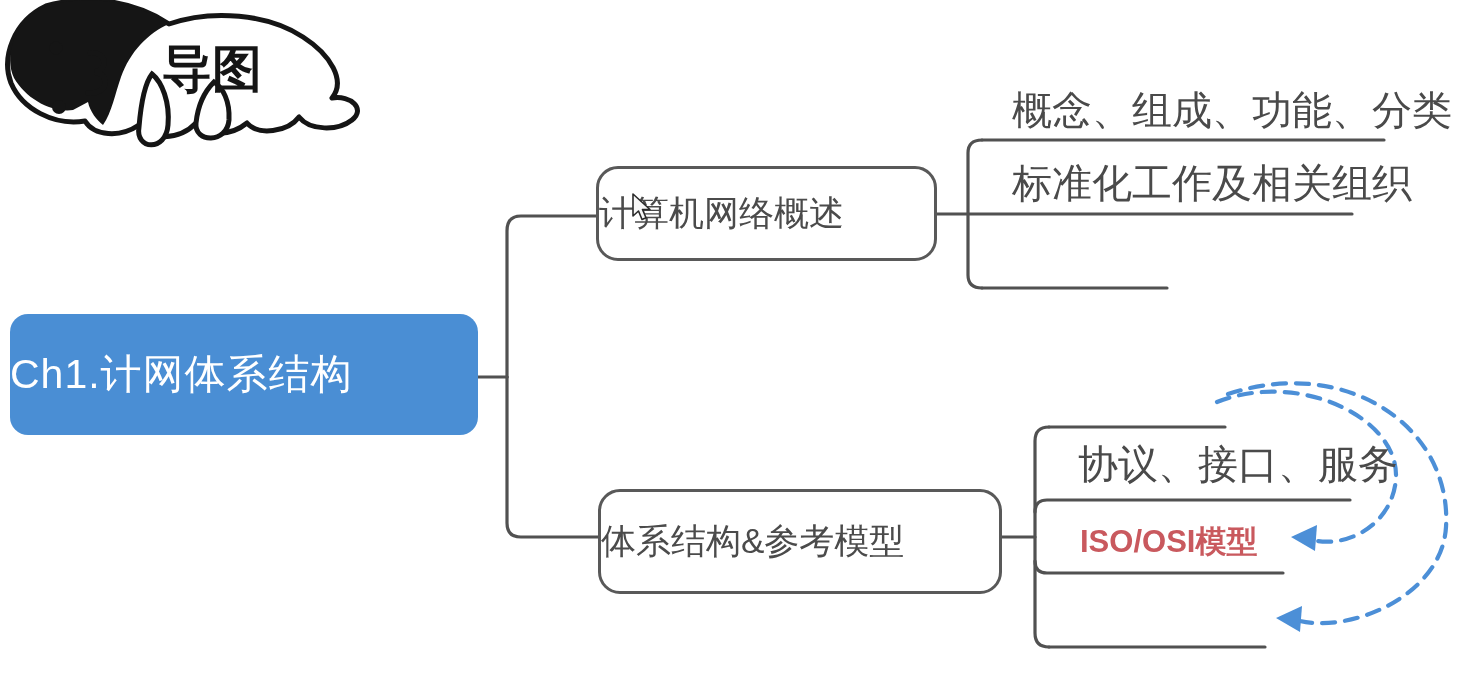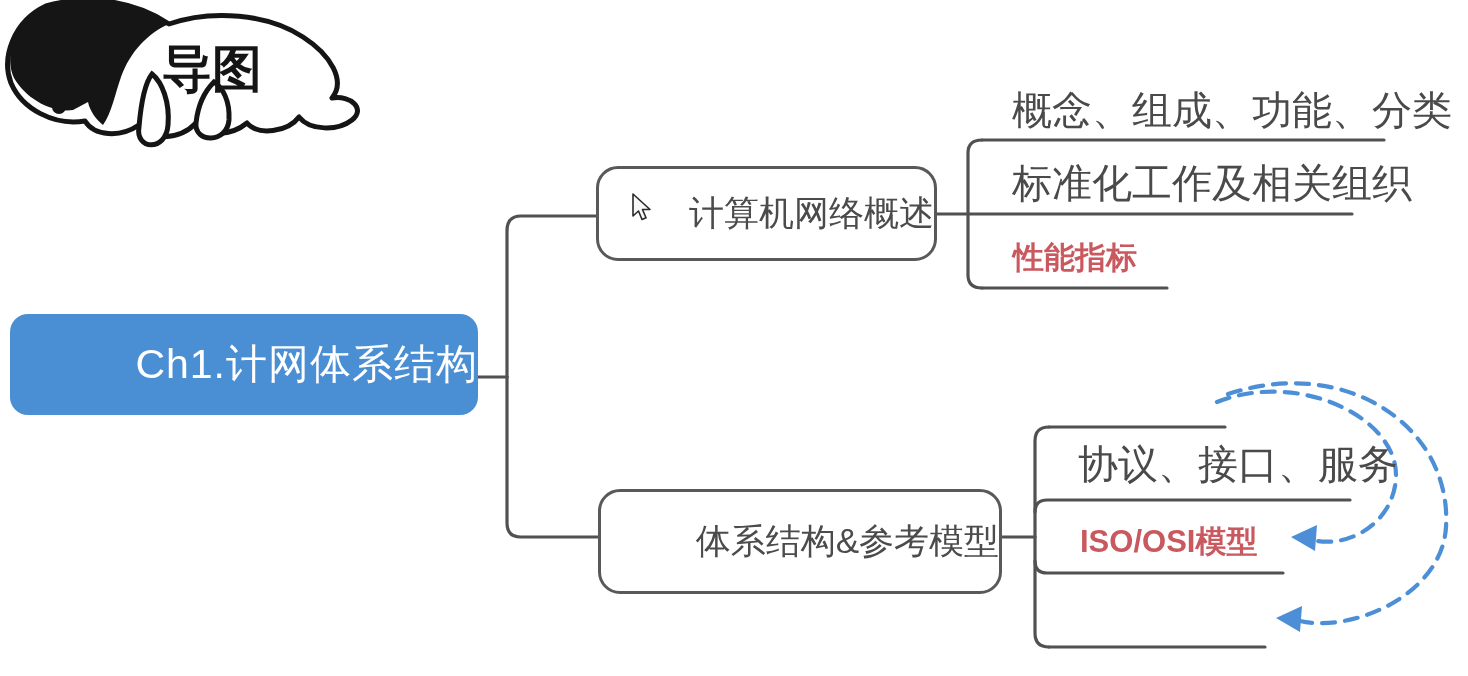--- a/index.html
+++ b/index.html
@@ -4,21 +4,21 @@
 <style>
   html,body{margin:0;padding:0;}
   body{
     width:1468px;height:676px;position:relative;overflow:hidden;
     background:#ffffff;
     font-family:"Liberation Sans","DejaVu Sans",sans-serif;
   }
   #stage{position:absolute;inset:0;width:1468px;height:676px;}
   svg{position:absolute;left:0;top:0;}
   .node{
-    position:absolute;display:flex;align-items:center;justify-content:flex-end;
+    position:absolute;display:flex;align-items:center;justify-content:flex-start;
     box-sizing:border-box;white-space:nowrap;z-index:3;
   }
   .root-node{
     background:#4a8ed4;color:#ffffff;border-radius:18px;
     font-size:41px;letter-spacing:1px;
   }
   .branch-node{
     background:#ffffff;border:3px solid #595959;border-radius:22px;
     color:#4b4b4b;font-size:35px;
   }
@@ -68,34 +68,33 @@
     <path d="M139 127 C135 150 166 152 168 125 C170 102 162 82 152 74 C145 83 141 103 139 127" fill="#ffffff" stroke="#151515" stroke-width="5" stroke-linecap="round"></path>
     <path d="M196 123 C194 143 227 144 229 120 C230 101 223 88 214 82 C206 90 198 104 196 123" fill="#ffffff" stroke="#151515" stroke-width="5" stroke-linecap="round"></path>
     <path d="M46 6 C92 -7 138 3 169 24 C148 33 130 52 121 77 C115 94 112 112 103 125
              C97 120 90 112 88 102 L73 110 C52 113 26 99 14 78 C3 55 16 20 46 6 Z" fill="#151515"></path>
     <circle cx="56" cy="48" r="6.5" fill="#151515"></circle>
     <circle cx="59" cy="107" r="7" fill="#151515"></circle>
     <path d="M90 53 C106 51 109 69 95 72 C111 75 108 95 88 93" fill="none" stroke="#151515" stroke-width="5.5" stroke-linecap="round"></path>
     <text x="212" y="86" text-anchor="middle" font-size="50" font-weight="bold" fill="#151515" font-family="Liberation Sans, DejaVu Sans, sans-serif">导图</text>
   </svg>
 
-  <div class="node root-node" style="left:10px;top:314px;width:468px;height:101px">
+  <div class="node root-node" style="left:10px;top:314px;width:468px;height:121px">
     <span>Ch1.计网体系结构</span>
   </div>
 
   <div class="node branch-node" style="left:596px;top:166px;width:341px;height:95px">
     <span>计算机网络概述</span>
   </div>
   <div class="node branch-node" style="left:598px;top:489px;width:404px;height:105px">
     <span>体系结构&amp;参考模型</span>
   </div>
 
   <div class="leaf" style="left:1012px;top:92px">概念、组成、功能、分类</div>
   <div class="leaf" style="left:1012px;top:165px">标准化工作及相关组织</div>
-  <div class="leaf red" style="left:1013px;top:240px">性能指标</div>
 
   <div class="leaf red" style="left:1080px;top:524px">ISO/OSI模型</div>
   <div class="leaf" style="left:1078px;top:446px">协议、接口、服务</div>
 
   <svg width="26" height="30" viewBox="0 0 26 30" style="left:630px;top:193px;z-index:5">
     <path d="M3 1 L3 23 L8.5 18 L12 26.5 L16 24.8 L12.5 16.5 L20 16.5 Z" fill="#f8f8f8" stroke="#2a2a2a" stroke-width="1.6" stroke-linejoin="round"></path>
   </svg>
 
 </div>
 

